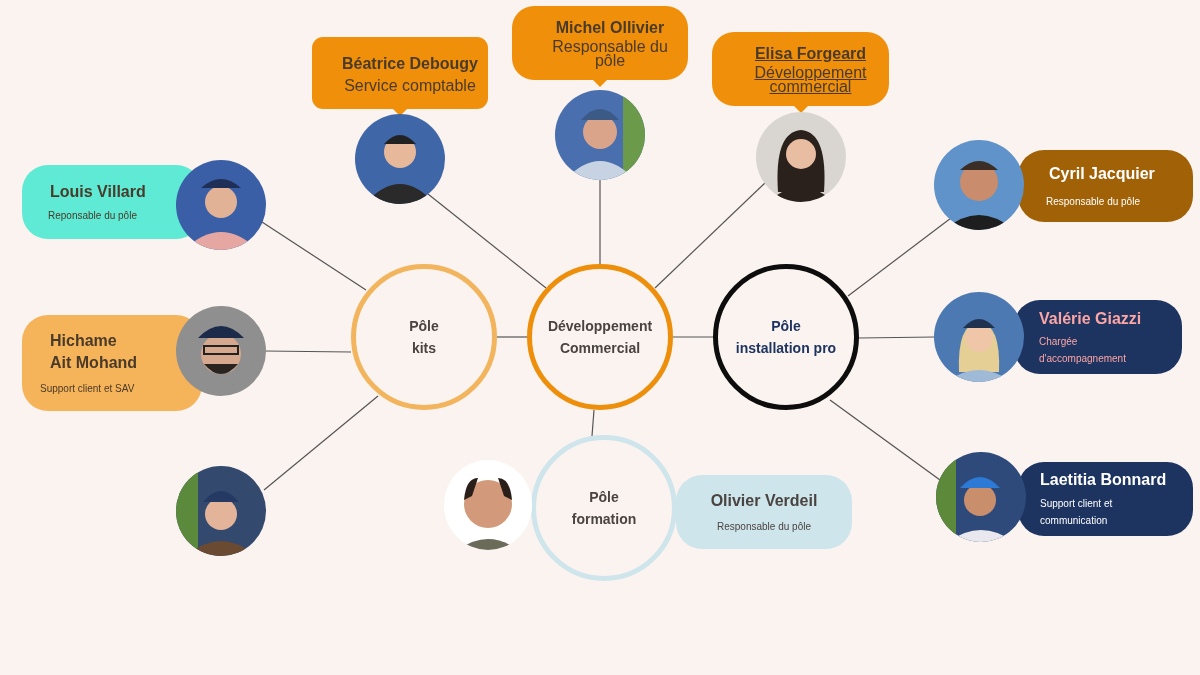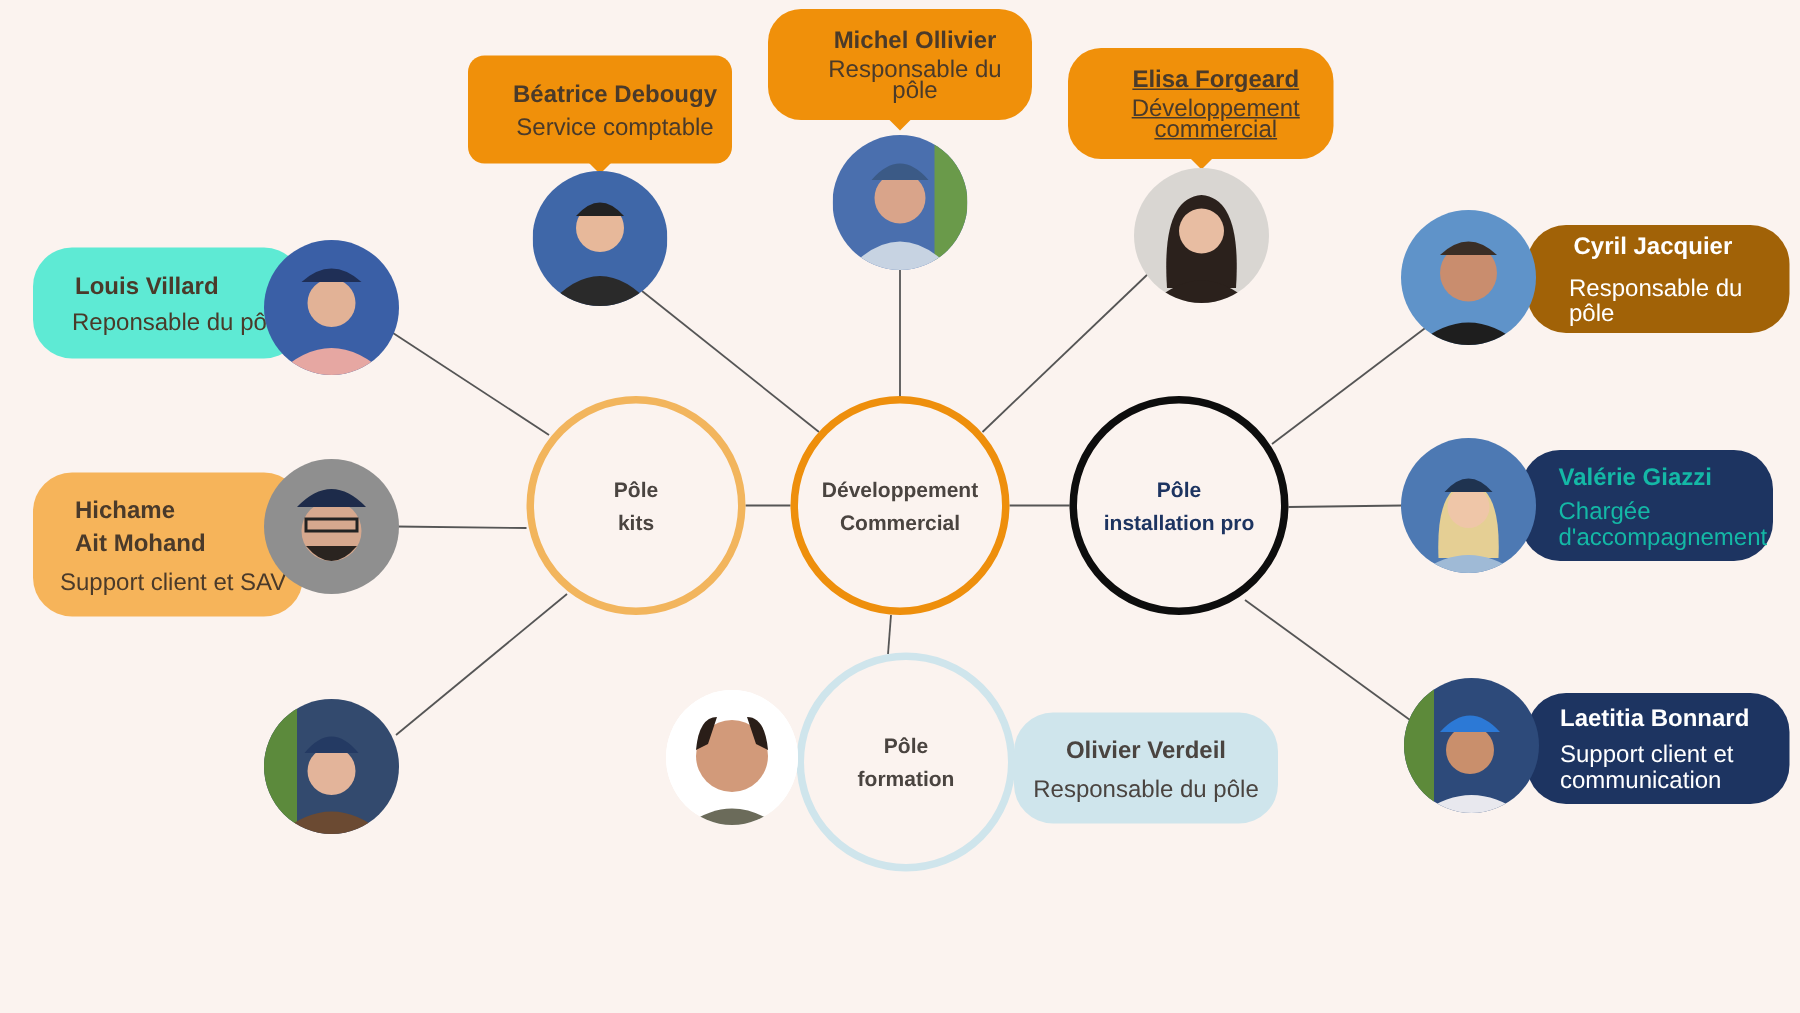--- a/index.html
+++ b/index.html
@@ -15,21 +15,21 @@
     position:absolute; border-radius:50%; box-sizing:border-box;
     background:#FBF3EF; display:flex; flex-direction:column;
     align-items:center; justify-content:center; text-align:center;
     font-weight:bold; font-size:14px; line-height:22px; color:#4a4440;
   }
   .pill {
     position:absolute; box-sizing:border-box; border-radius:26px;
     display:flex; flex-direction:column; justify-content:center;
   }
   .pill .name { font-weight:bold; font-size:16px; line-height:22px; }
-  .pill .role { font-size:16px; line-height:17px; }
+  .pill .role { font-size:10px; line-height:17px; }
   .bubble {
     position:absolute; box-sizing:border-box; border-radius:22px;
     background:#F0900A; text-align:center; color:#4a3a2a;
     display:flex; flex-direction:column; justify-content:center;padding-left:20px;
   }
   .bubble .name { font-weight:bold; font-size:16px; line-height:20px; }
   .bubble .role { font-size:16px; line-height:14px; }
   .bubble .tail {
     position:absolute; left:50%; bottom:-7px; width:0; height:0;
     margin-left:-8px;
@@ -180,21 +180,21 @@
   </div>
   <div class="photo" style="left:934px; top:140px; width:90px; height:90px;">
     <svg width="90" height="90">
         <rect width="90" height="90" fill="#5f93c9"></rect>
         <circle cx="45" cy="42" r="19" fill="#c98d6e"></circle>
         <path d="M26 30 q19 -18 38 0 z" fill="#3a2e26"></path>
         <path d="M10 90 q35 -30 70 0 z" fill="#1e1e1e"></path>
       </svg>
   </div>
 
-  <div class="pill" style="left:1014px; top:300px; width:168px; height:74px; background:#1D3461; color:#14b8a6; padding-left:25px;">
+  <div class="pill" style="left:1014px; top:300px; width:168px; height:74px; background:#1D3461; color:#fca5a5; padding-left:25px;">
     <div class="name">Valérie Giazzi</div>
     <div class="role" style="margin-top:3px;">Chargée</div>
     <div class="role">d'accompagnement</div>
   </div>
   <div class="photo" style="left:934px; top:292px; width:90px; height:90px;">
     <svg width="90" height="90">
         <rect width="90" height="90" fill="#4d79b3"></rect>
         <path d="M25 80 q-2 -48 20 -50 q22 2 20 50 z" fill="#e5cf94"></path>
         <circle cx="45" cy="46" r="14" fill="#efc6a8"></circle>
         <path d="M29 36 q16 -18 32 0 z" fill="#1f3350"></path>

